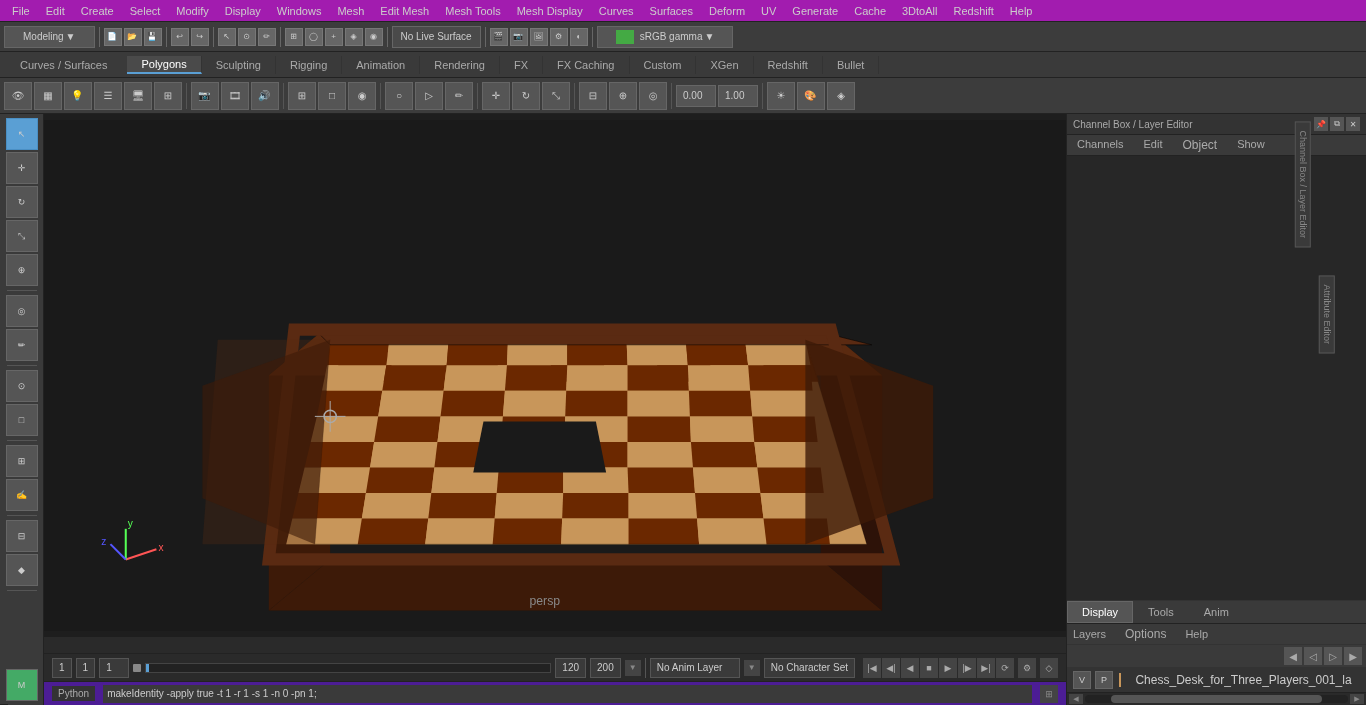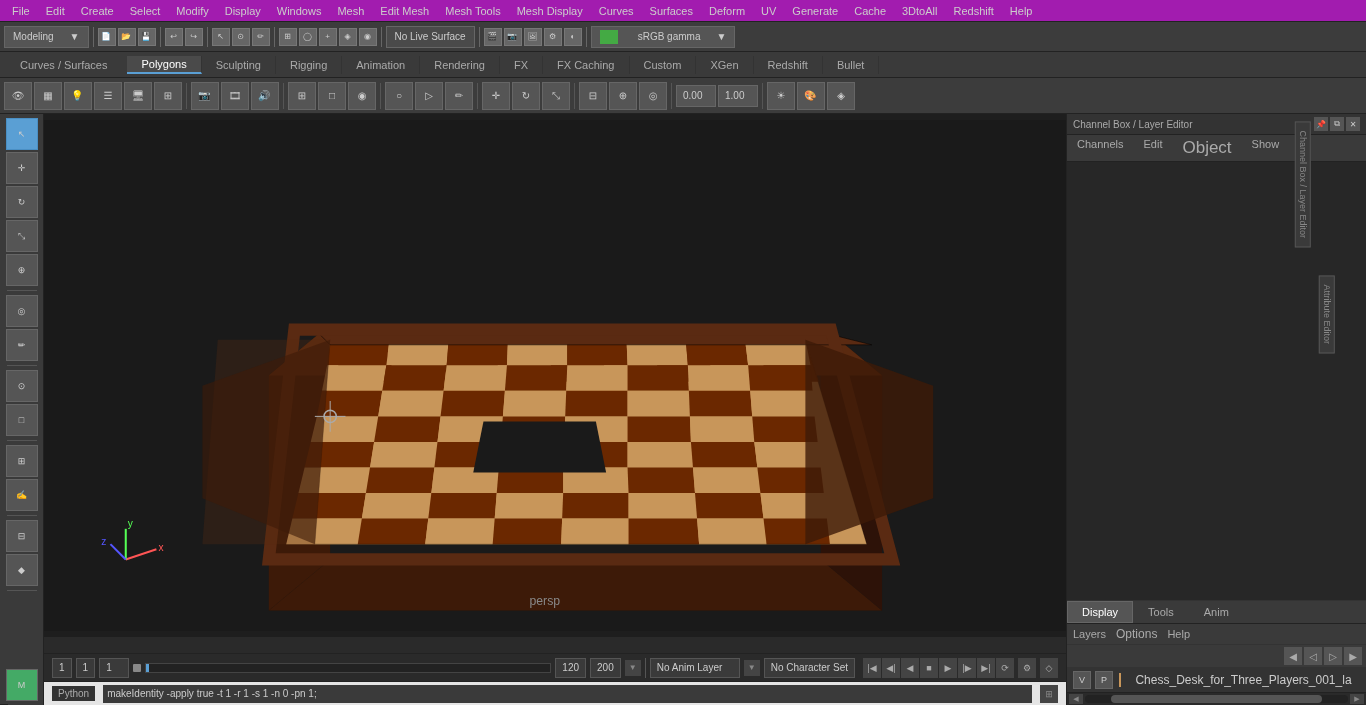--- a/index.html
+++ b/index.html
@@ -6,21 +6,21 @@
     body { background: #3c3c3c; color: #cccccc; font-family: Arial, sans-serif; font-size: 11px; width: 1366px; height: 705px; overflow: hidden; }
     
     
     #menu-bar { display: flex; align-items: center; background: #a21caf; height: 22px; padding: 0 4px; border-bottom: 1px solid #222; }
     .menu-item { padding: 2px 8px; cursor: pointer; color: #ccc; font-size: 11px; }
     
     
     #toolbar { display: flex; align-items: center; background: #3c3c3c; height: 30px; padding: 2px 4px; border-bottom: 1px solid #222; gap: 2px; }
     .toolbar-btn { background: #555; border: 1px solid #666; color: #ccc; padding: 1px 6px; font-size: 10px; cursor: pointer; height: 22px; display: flex; align-items: center; }
     .toolbar-separator { width: 1px; background: #666; height: 20px; margin: 0 2px; }
-    .toolbar-dropdown { background: #555; border: 1px solid #666; color: #ccc; padding: 1px 8px; font-size: 10px; cursor: pointer; height: 22px; display: flex; align-items: center; gap: 16px; }
+    .toolbar-dropdown { background: #555; border: 1px solid #666; color: #ccc; padding: 1px 18px; font-size: 10px; cursor: pointer; height: 22px; display: flex; align-items: center; gap: 2px; }
     .toolbar-icon { width: 18px; height: 18px; background: #666; border: 1px solid #777; display: flex; align-items: center; justify-content: center; font-size: 8px; cursor: pointer; }
     .no-live-surface { background: #4a4a4a; border: 1px solid #666; color: #ccc; padding: 1px 8px; font-size: 10px; cursor: pointer; height: 22px; display: flex; align-items: center; }
     
     
     #tab-bar { display: flex; align-items: center; background: #3a3a3a; height: 26px; border-bottom: 1px solid #222; }
     .tab-item { padding: 4px 14px; cursor: pointer; color: #aaa; font-size: 11px; border-right: 1px solid #333; height: 18px; display: flex; align-items: center; }
     .tab-item.active { background: #4a4a4a; color: #fff; border-bottom: 2px solid #5a9fd4; }
     .tab-left-special { padding: 4px 20px; cursor: pointer; color: #aaa; font-size: 11px; display: flex; align-items: center; }
     
     
@@ -41,21 +41,21 @@
     #right-panel { width: 300px; background: #3a3a3a; border-left: 1px solid #222; display: flex; flex-direction: column; }
     .disp-tab { padding: 4px 14px; cursor: pointer; color: #aaa; font-size: 11px; border: 1px solid transparent; }
     .disp-tab.active { background: #555; color: #fff; border-color: #666; }
     
     
     #status-bar { display: flex; align-items: center; background: #2a2a2a; height: 28px; border-top: 1px solid #222; padding: 0 8px; gap: 4px; }
     .status-field { background: #3a3a3a; border: 1px solid #555; color: #ccc; padding: 2px 6px; font-size: 10px; height: 20px; display: flex; align-items: center; cursor: pointer; }
     .status-separator { width: 1px; background: #555; height: 20px; }
     
     
-    #cmd-bar { display: flex; align-items: center; background: #e5e5e5; height: 24px; border-top: 1px solid #222; padding: 0 8px; gap: 8px; }
+    #cmd-bar { display: flex; align-items: center; background: #4c1d95; height: 24px; border-top: 1px solid #222; padding: 0 8px; gap: 8px; }
     .cmd-label { color: #aaa; font-size: 10px; background: #333; padding: 2px 6px; }
     .cmd-input { flex: 1; background: #3a3a3a; border: none; color: #ccc; font-size: 10px; padding: 2px 4px; height: 18px; }
     .cmd-icon { width: 18px; height: 18px; background: #444; display: flex; align-items: center; justify-content: center; font-size: 9px; color: #888; cursor: pointer; }
 
     
     #window-bar { display: flex; align-items: center; background: #333; height: 28px; border-top: 1px solid #222; padding: 0 8px; gap: 4px; }
     
     
     #timeline-area { display: flex; align-items: center; background: #2a2a2a; height: 16px; }
     #timeline-ruler { flex: 1; background: #2a2a2a; display: flex; align-items: center; padding: 0 4px; overflow: hidden; position: relative; }
@@ -437,35 +437,35 @@
       <div style="display:flex; gap:2px;">
         <div style="width:14px; height:14px; background:#555; display:flex; align-items:center; justify-content:center; font-size:8px; cursor:pointer;">📌</div>
         <div style="width:14px; height:14px; background:#555; display:flex; align-items:center; justify-content:center; font-size:8px; cursor:pointer;">⧉</div>
         <div style="width:14px; height:14px; background:#555; display:flex; align-items:center; justify-content:center; font-size:8px; cursor:pointer;">✕</div>
       </div>
     </div>
 
     <div style="display:flex; background:#3a3a3a; border-bottom:1px solid #222;">
       <div style="padding:3px 10px; color:#aaa; font-size:11px; cursor:pointer;">Channels</div>
       <div style="padding:3px 10px; color:#aaa; font-size:11px; cursor:pointer;">Edit</div>
-      <div style="padding:3px 10px; color:#aaa; font-size:17px; cursor:pointer;">Object</div>
+      <div style="padding:3px 10px; color:#aaa; font-size:12px; cursor:pointer;">Object</div>
       <div style="padding:3px 10px; color:#aaa; font-size:11px; cursor:pointer;">Show</div>
     </div>
 
     <div style="flex:1; background:#272727; min-height:200px;">
     </div>
 
     <div style="display:flex; background:#3a3a3a; border-top:1px solid #333; border-bottom:1px solid #222;">
       <div class="disp-tab active">Display</div>
       <div class="disp-tab">Tools</div>
       <div class="disp-tab">Anim</div>
     </div>
 
     <div>
-      <div style="display:flex; align-items:center; padding:3px 6px; gap:10px; border-bottom:1px solid #333;">
+      <div style="display:flex; align-items:center; padding:3px 6px; gap:19px; border-bottom:1px solid #333;">
         <span style="color:#aaa; font-size:11px; cursor:pointer;">Layers</span>
         <span style="color:#aaa; font-size:12px; cursor:pointer;">Options</span>
         <span style="color:#aaa; font-size:11px; cursor:pointer;">Help</span>
       </div>
 
       <div style="display:flex; align-items:center; justify-content:flex-end; padding:2px 4px; gap:2px; border-bottom:1px solid #333;">
         <div style="width:18px; height:18px; background:#555; display:flex; align-items:center; justify-content:center; font-size:10px; color:#aaa; cursor:pointer;">◀</div>
         <div style="width:18px; height:18px; background:#555; display:flex; align-items:center; justify-content:center; font-size:10px; color:#aaa; cursor:pointer;">◁</div>
         <div style="width:18px; height:18px; background:#555; display:flex; align-items:center; justify-content:center; font-size:10px; color:#aaa; cursor:pointer;">▷</div>
         <div style="width:18px; height:18px; background:#555; display:flex; align-items:center; justify-content:center; font-size:10px; color:#aaa; cursor:pointer;">▶</div>

